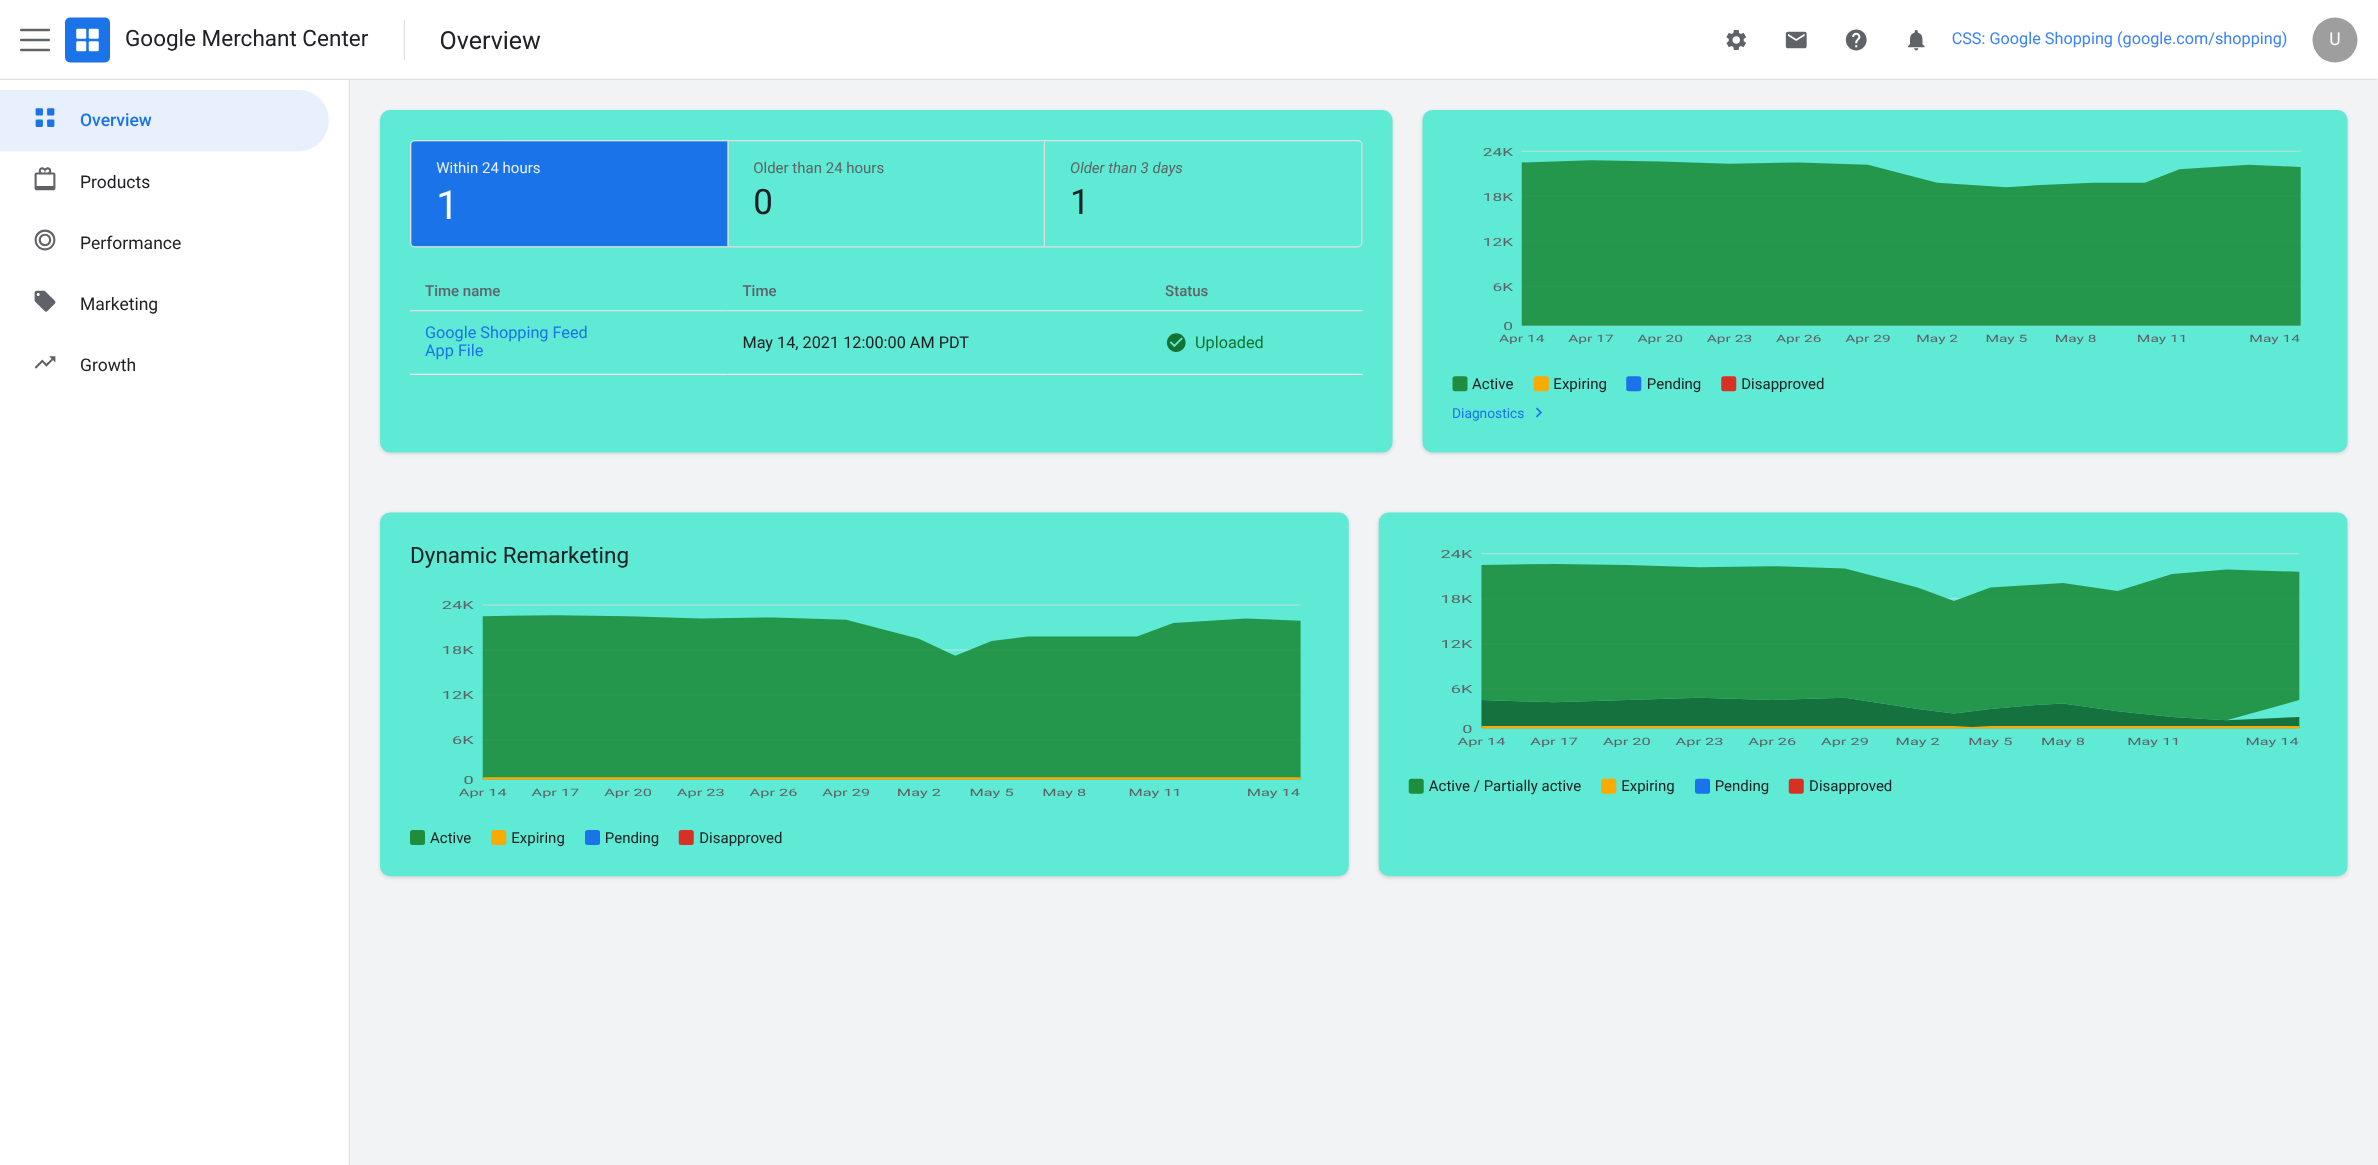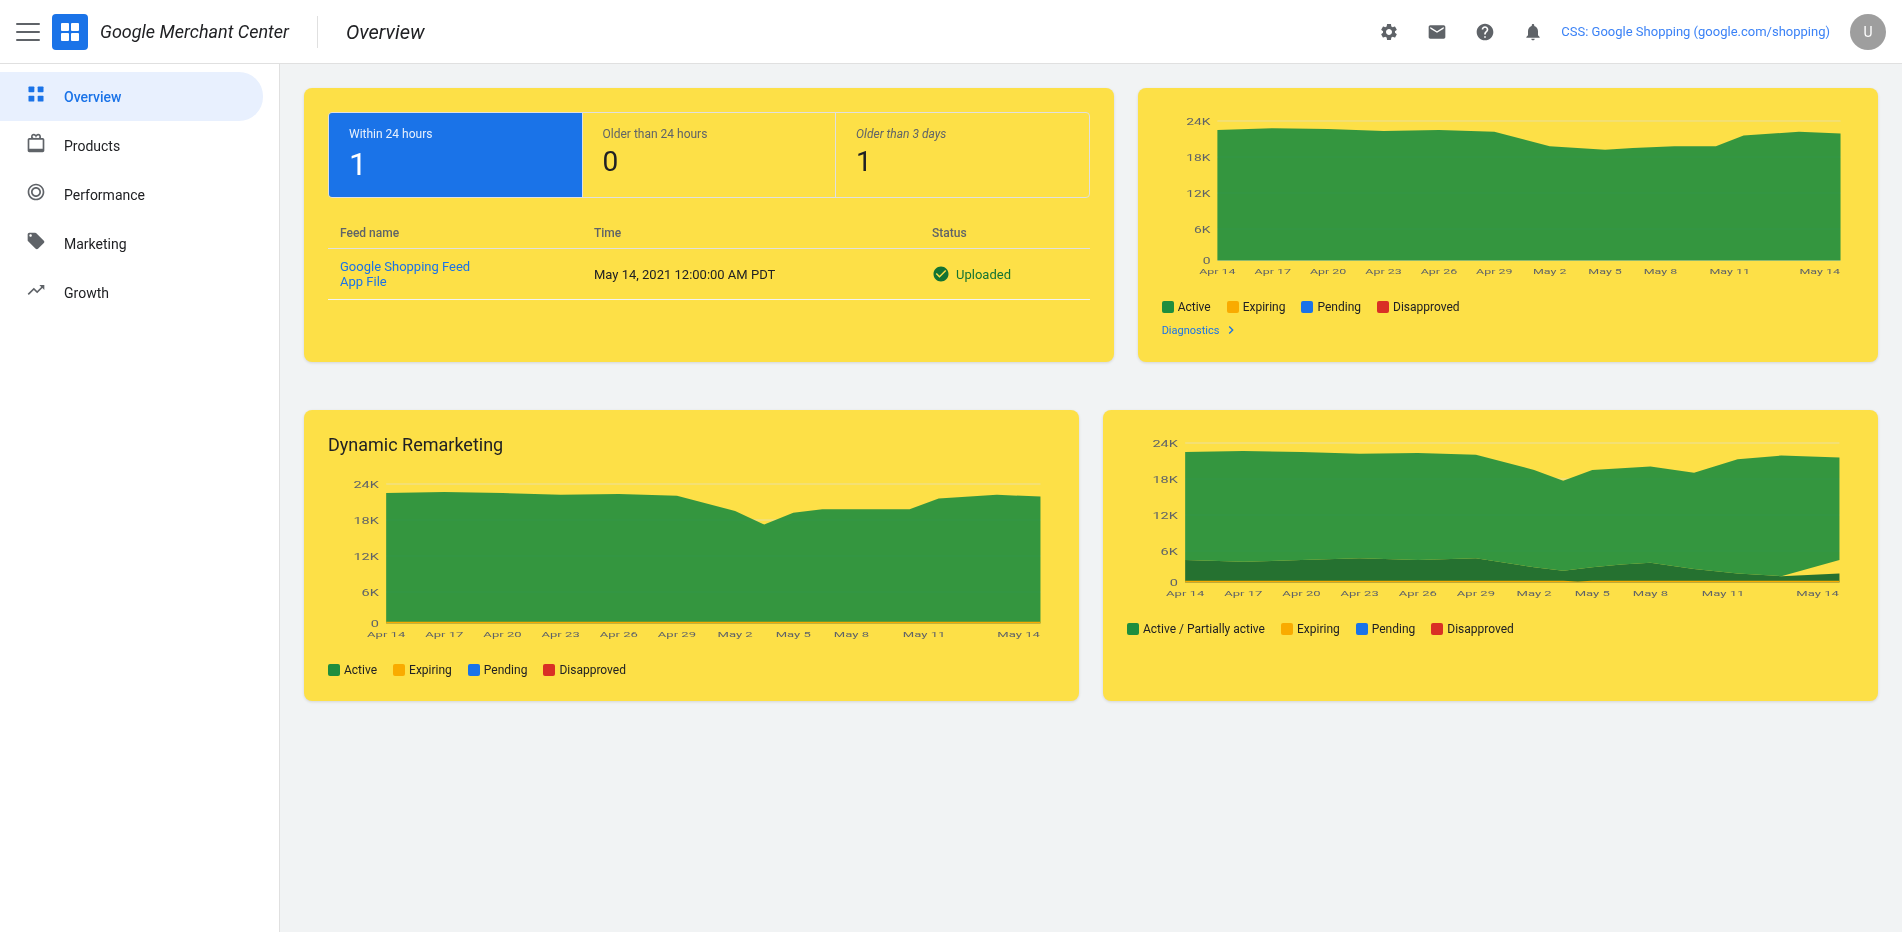--- a/index.html
+++ b/index.html
@@ -4,21 +4,21 @@
   <style>
     * { box-sizing: border-box; margin: 0; padding: 0; }
     body { font-family: 'Google Sans', Roboto, Arial, sans-serif; background: #f1f3f4; color: #202124; font-size: 14px; }
 
     
     .topbar {
       display: flex; align-items: center; background: #fff;
       height: 64px; padding: 0 16px; border-bottom: 1px solid #e0e0e0;
       position: fixed; top: 0; left: 0; right: 0; z-index: 100;
     }
-    .topbar-left { display: flex; align-items: center; gap: 12px; font-style: italic; }
+    .topbar-left { display: flex; align-items: center; gap: 12px; }
     .hamburger { width: 24px; height: 24px; display: flex; flex-direction: column; justify-content: space-around; cursor: pointer; }
     .hamburger span { display: block; height: 2px; background: #5f6368; border-radius: 1px; }
     .logo-icon { width: 36px; height: 36px; background: #1a73e8; border-radius: 4px; display: flex; align-items: center; justify-content: center; }
     .logo-icon svg { width: 24px; height: 24px; }
     .app-name { font-size: 18px; color: #202124; font-weight: 400; white-space: nowrap; }
     .divider-v { width: 1px; height: 32px; background: #e0e0e0; margin: 0 16px; }
     .page-title { font-size: 20px; color: #202124; font-weight: 400; }
     .topbar-right { display: flex; align-items: center; gap: 8px; margin-left: auto; }
     .topbar-icon { width: 40px; height: 40px; border-radius: 50%; display: flex; align-items: center; justify-content: center; cursor: pointer; color: #5f6368; }
     .topbar-account { font-size: 13px; color: #3b82f6; margin-right: 12px; }
@@ -39,21 +39,21 @@
     }
     .sidebar-item.active { background: #e8f0fe; color: #1a73e8; font-weight: 500; }
     .sidebar-item.active .sidebar-icon { color: #1a73e8; }
     .sidebar-icon { color: #5f6368; font-size: 20px; width: 24px; text-align: center; }
 
     
     .main { flex: 1; overflow-y: auto; padding: 24px; background: #f1f3f4; }
 
     
     .card {
-      background: #fde047; border-radius: 8px; padding: 24px;
+      background: #5eead4; border-radius: 8px; padding: 24px;
       box-shadow: 0 1px 3px rgba(0,0,0,0.12);
       margin-bottom: 24px;
     }
     .cards-row { display: flex; gap: 24px; margin-bottom: 24px; }
     .cards-row .card { flex: 1; }
 
     
     .feed-table { width: 100%; border-collapse: collapse; }
     .feed-table th { text-align: left; padding: 8px 12px; font-size: 12px; color: #5f6368; border-bottom: 1px solid #e0e0e0; font-weight: 500; }
     .feed-table td { padding: 10px 12px; font-size: 13px; border-bottom: 1px solid #f1f3f4; }
@@ -201,21 +201,21 @@
           </div>
           <div style="padding: 14px 20px; flex: 1; border-left: 1px solid #e0e0e0;">
             <div style="font-size:12px; color:#5f6368; margin-bottom: 4px; font-style: italic;">Older than 3 days</div>
             <div style="font-size:28px; color:#202124;">1</div>
           </div>
         </div>
 
         <table class="feed-table">
           <thead>
             <tr>
-              <th>Feed name</th>
+              <th>Time name</th>
               <th>Time</th>
               <th>Status</th>
             </tr>
           </thead>
           <tbody>
             <tr>
               <td>
                 <a href="#">
                   <span>Google Shopping Feed</span><br>
                   <span>App File</span>

